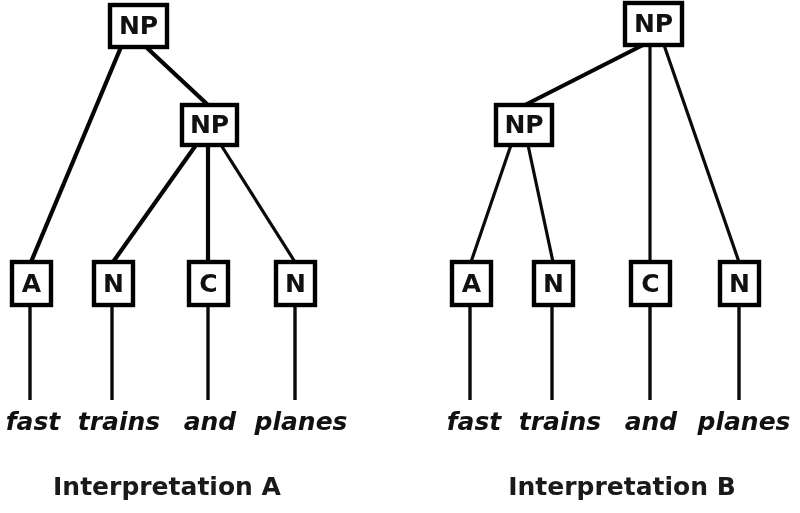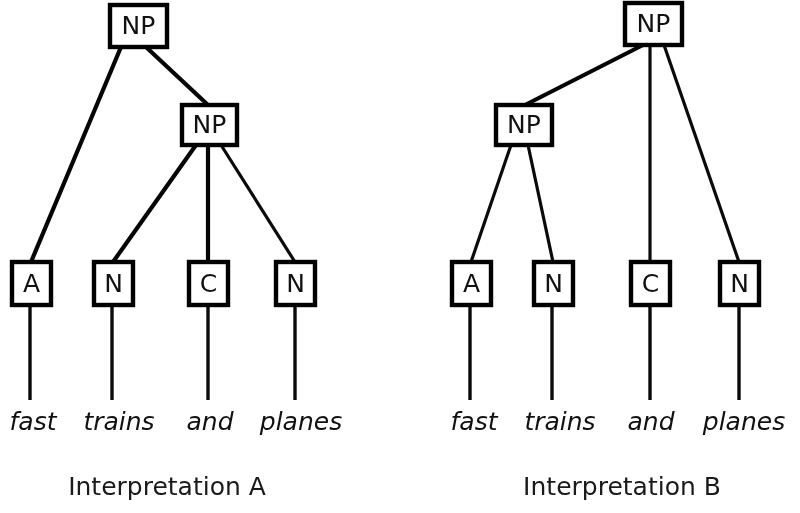--- a/index.html
+++ b/index.html
@@ -11,20 +11,21 @@
     width: 800px;
     height: 513px;
     overflow: hidden;
     font-family: "DejaVu Sans", sans-serif;
   }
   #figure {
     position: relative;
     width: 800px;
     height: 370px;
     background: #ffffff;
+    font-weight: bold;
   }
   svg.tree-canvas {
     position: absolute;
     left: 0;
     top: 0;
     width: 800px;
     height: 513px;
     display: block;
   }
   .edge {

